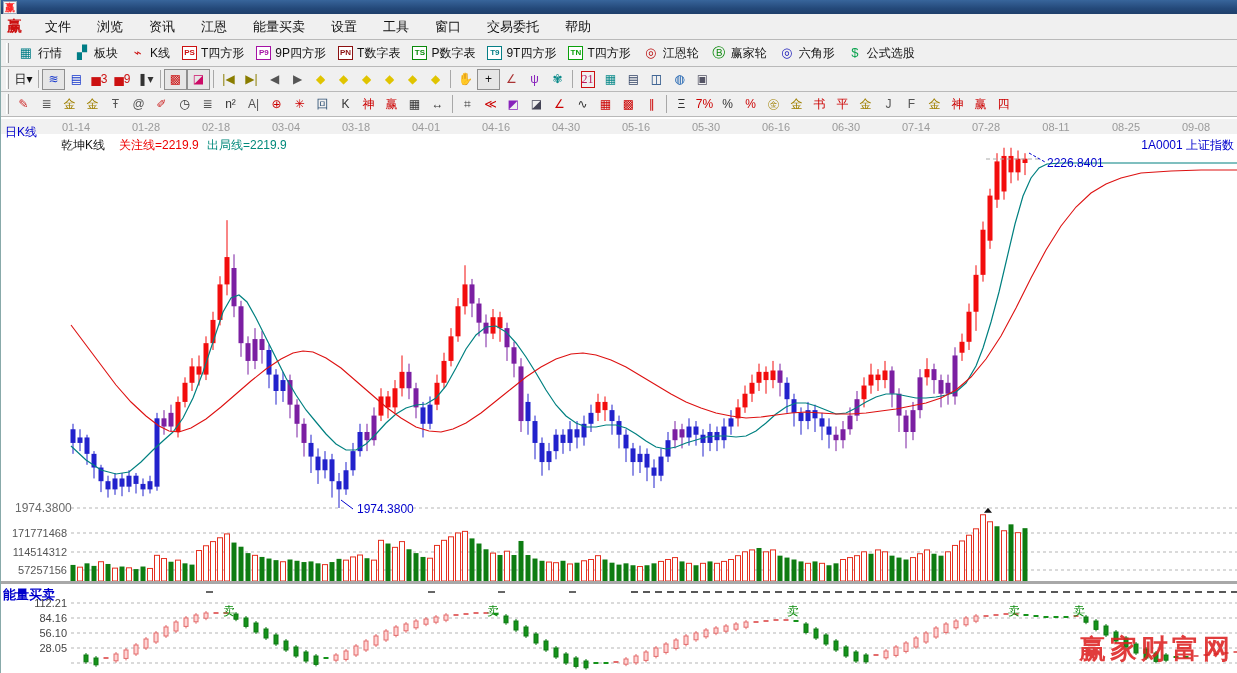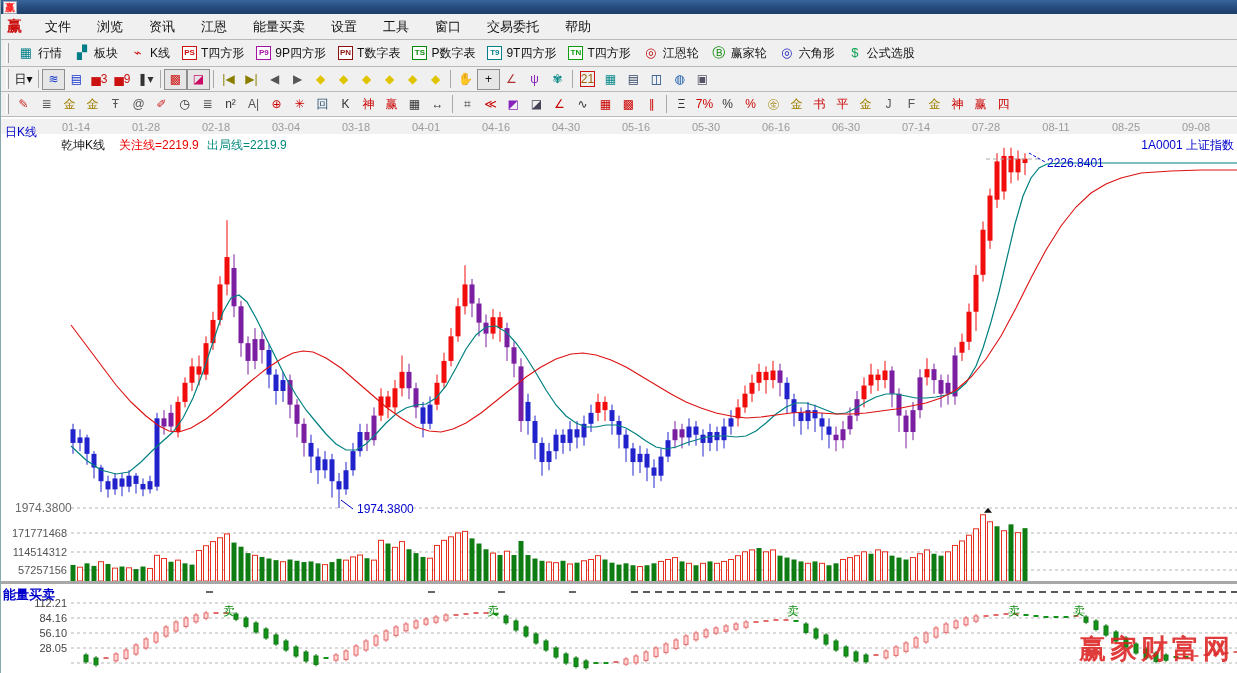--- a/index.html
+++ b/index.html
@@ -165,21 +165,21 @@
         <span class="g" style="color: rgb(170, 51, 51);">∠</span>
       </span>
       <span class="ibtn">
         <span class="g" style="color: rgb(136, 34, 187);">ψ</span>
       </span>
       <span class="ibtn">
         <span class="g" style="color: rgb(10, 138, 138);">✾</span>
       </span>
       <span class="vsep"></span>
       <span class="ibtn">
-        <span class="boxg" style="color: #a16207; border: 1px solid rgb(204, 17, 17);">21</span>
+        <span class="boxg" style="color: #be185d; border: 1px solid rgb(204, 17, 17); font-family: Liberation Serif, serif;">21</span>
       </span>
       <span class="ibtn">
         <span class="g" style="color: rgb(10, 138, 138);">▦</span>
       </span>
       <span class="ibtn">
         <span class="g" style="color: rgb(51, 68, 102);">▤</span>
       </span>
       <span class="ibtn">
         <span class="g" style="color: rgb(10, 58, 119);">◫</span>
       </span>

